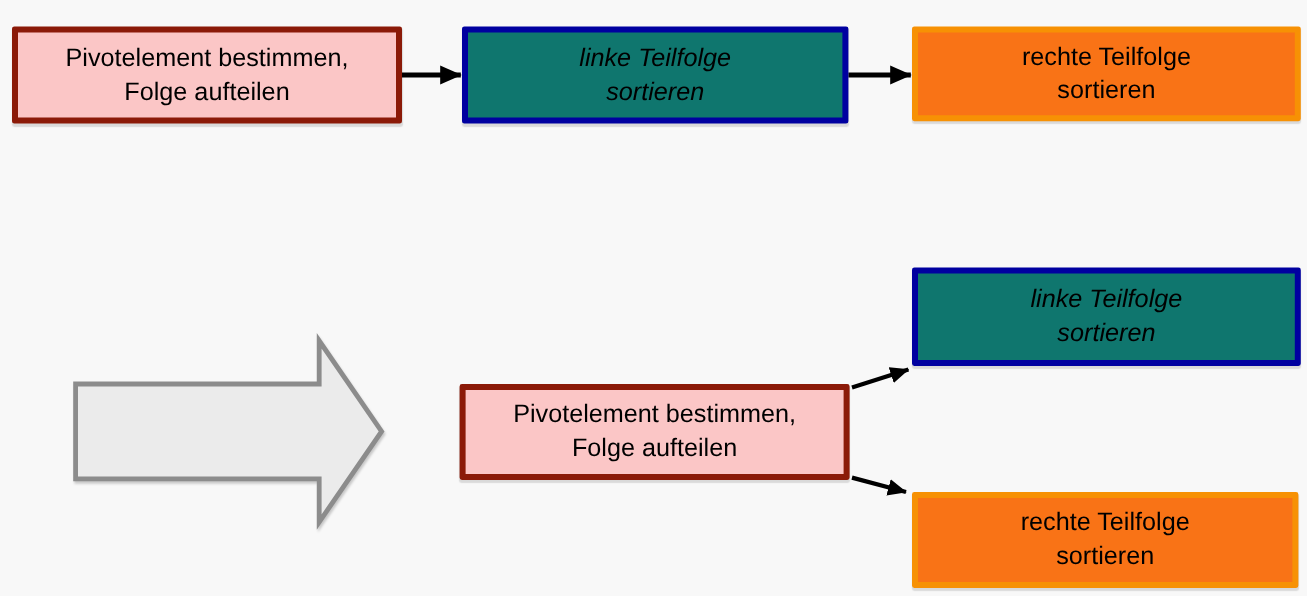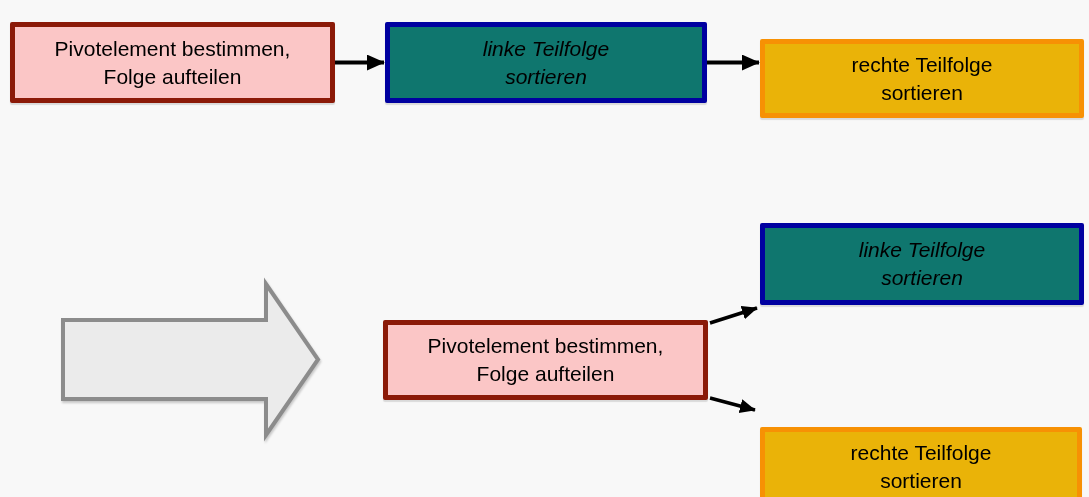--- a/index.html
+++ b/index.html
@@ -33,21 +33,21 @@
     justify-content: center;
     text-align: center;
     font-size: 21px;
     line-height: 1.32;
     color: #000;
     box-shadow: 0 2px 1px rgba(0,0,0,0.12);
   }
   .box span { display: block; white-space: nowrap; }
   .pivot  { background: #fbc6c6; border: 5px solid #8b1a08; }
   .left   { background: #0f766e; border: 5px solid #0000a0; font-style: italic; }
-  .right  { background: #eab308; border: 5px solid #f79104; margin-top: 17px; }
+  .right  { background: #f97316; border: 5px solid #f79104; }
 
   
   .seq-pivot  { left: 10px;  top: 22px; width: 325px; height: 81px; }
   .seq-left   { left: 385px; top: 22px; width: 322px; height: 81px; }
   .seq-right  { left: 760px; top: 22px; width: 324px; height: 79px; }
 
   
   .par-pivot  { left: 383px; top: 320px; width: 325px; height: 80px; }
   .par-left   { left: 760px; top: 223px; width: 324px; height: 82px; }
   .par-right  { left: 760px; top: 410px; width: 322px; height: 80px; }

